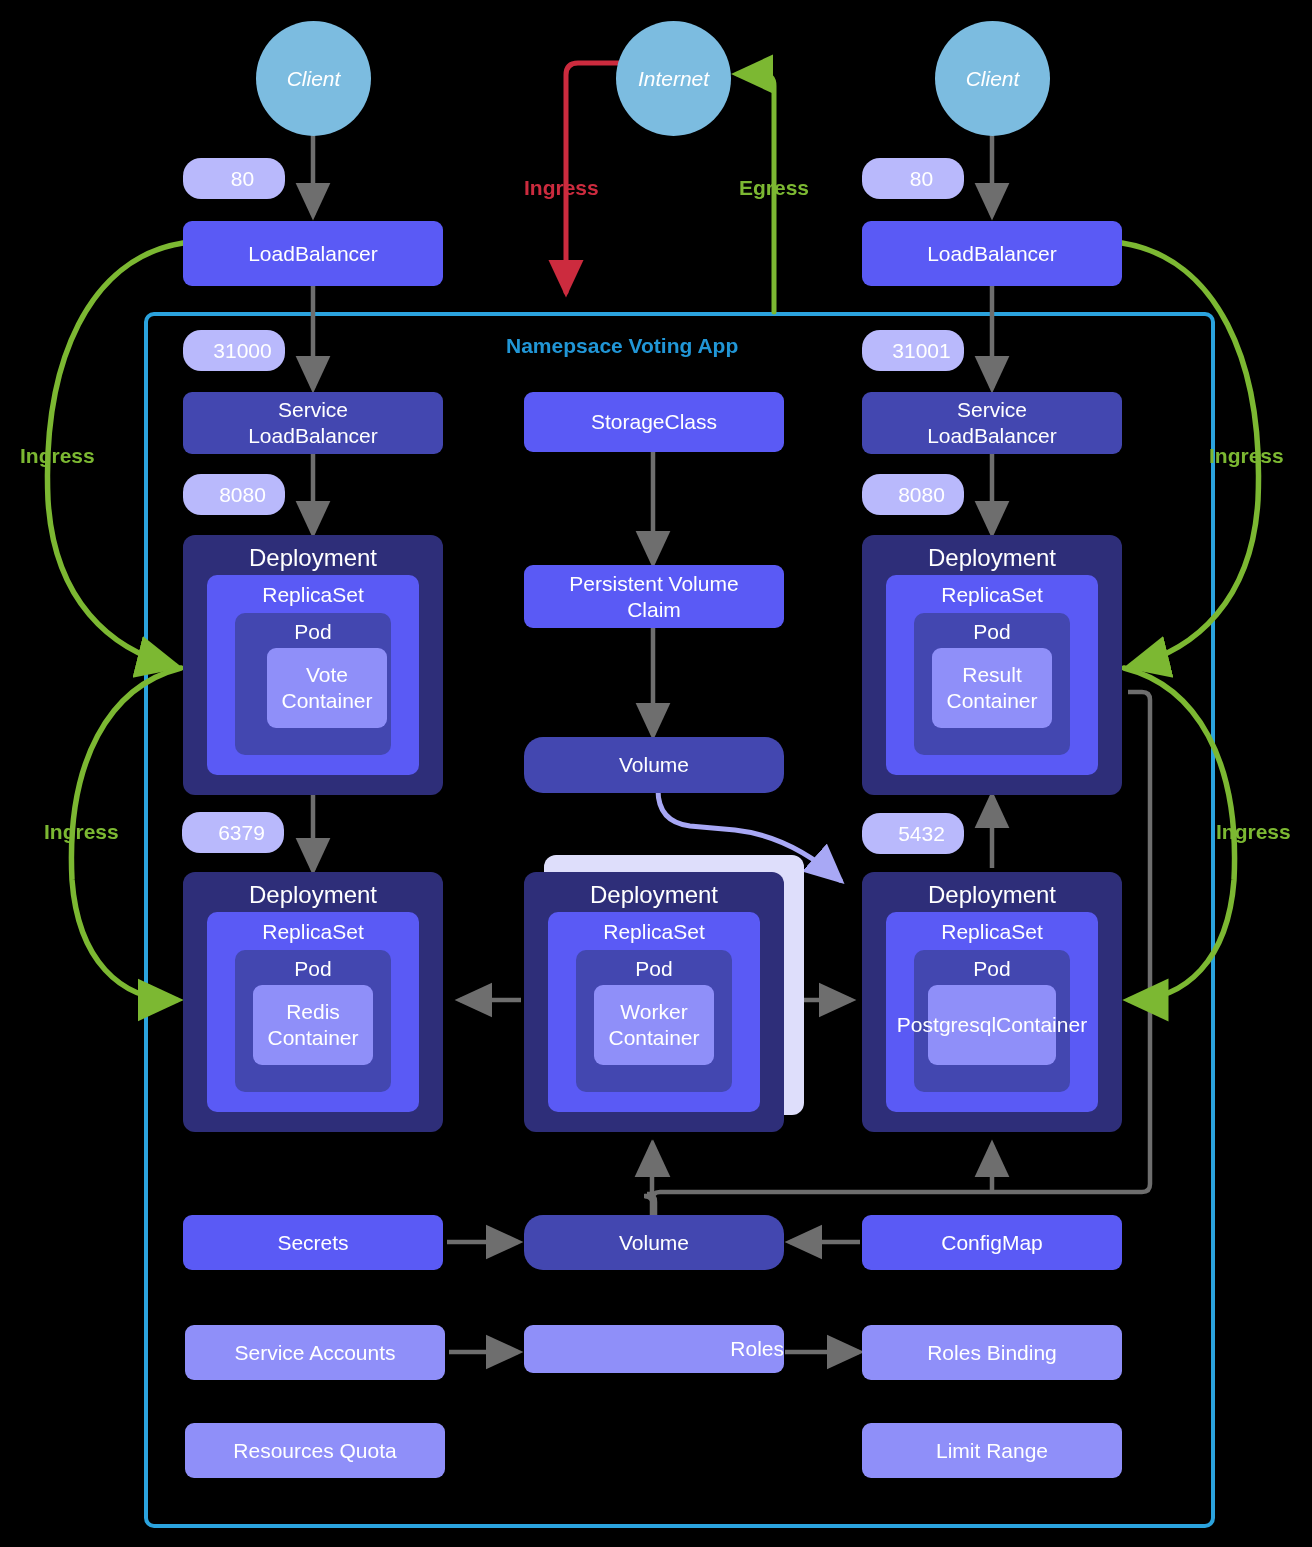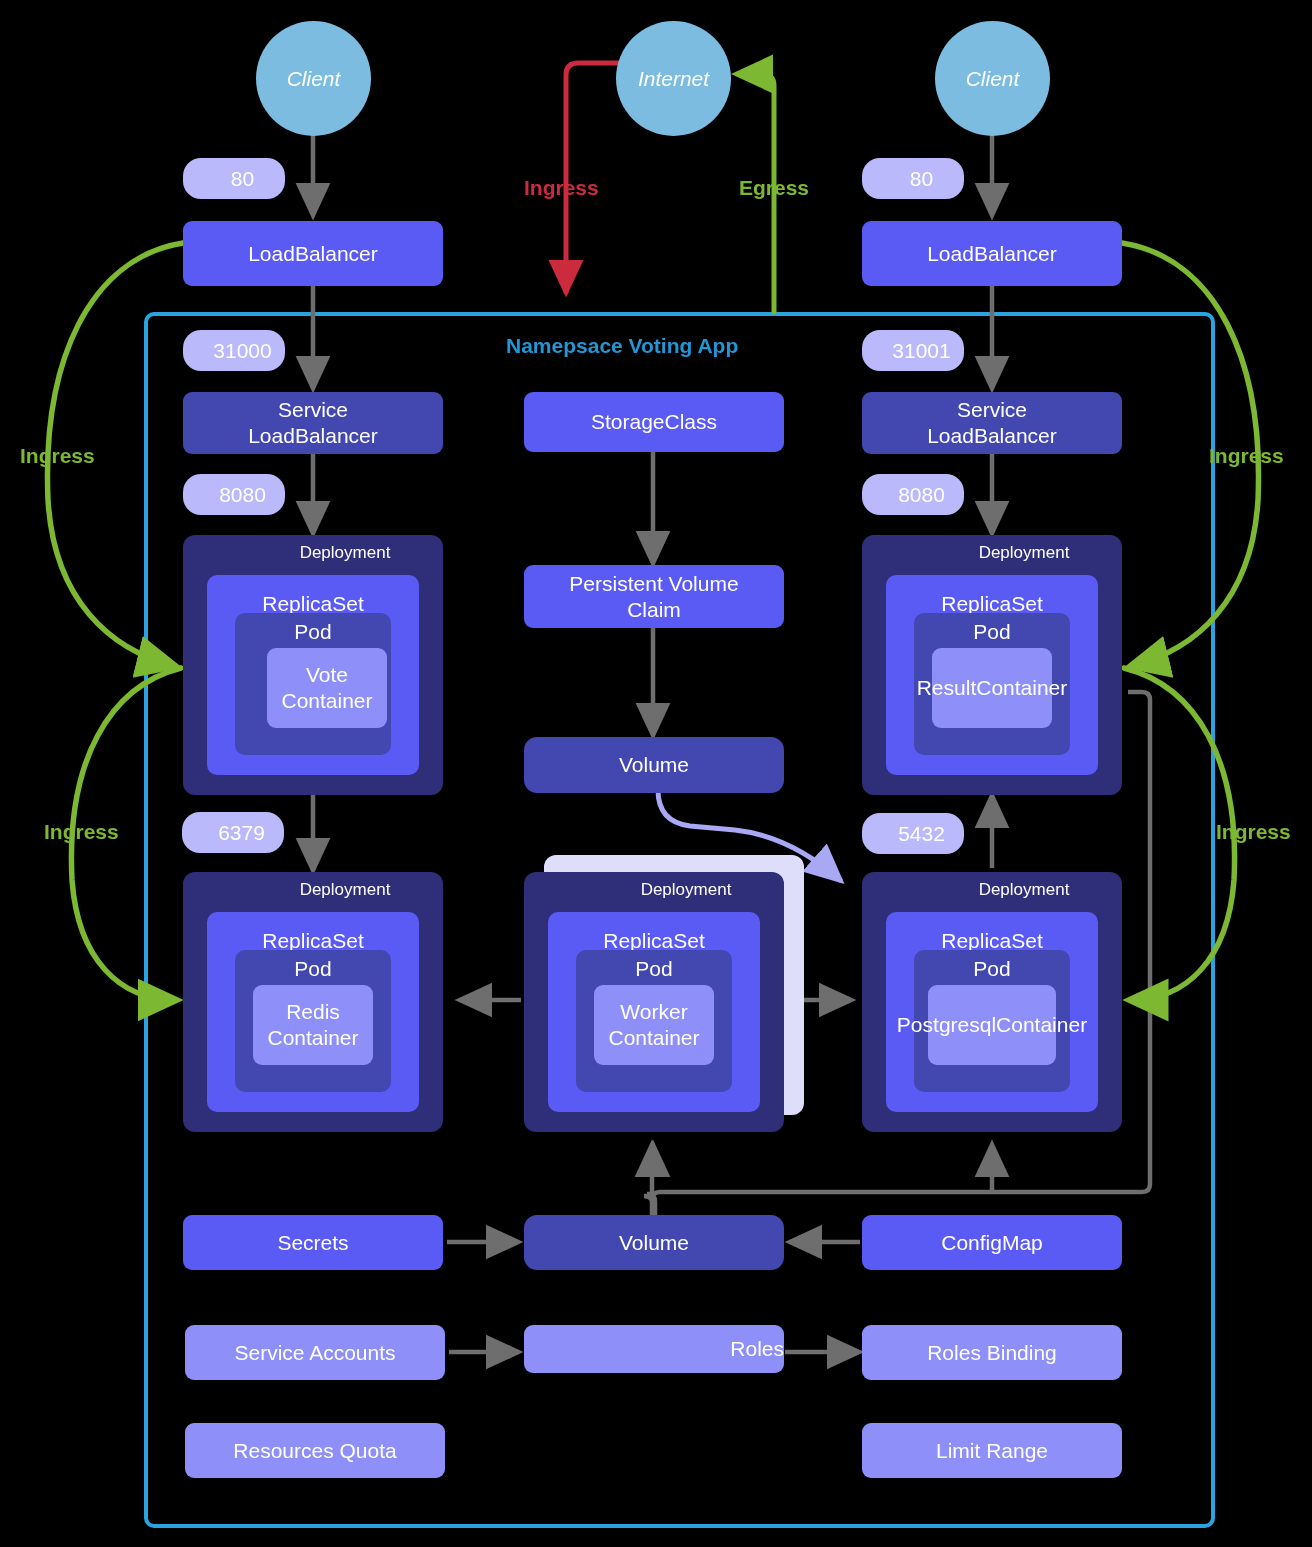--- a/index.html
+++ b/index.html
@@ -7,26 +7,26 @@
        font-family:"Liberation Sans","DejaVu Sans",sans-serif;}
   #stage{position:absolute;left:0;top:0;width:1312px;height:1547px;}
   svg.layer{position:absolute;left:0;top:0;width:1312px;height:1547px;pointer-events:none;}
   .node{position:absolute;box-sizing:border-box;display:flex;align-items:center;
         justify-content:center;text-align:center;color:#fff;line-height:1.22;}
   .circ{border-radius:50%;background:#7CBCE0;font-size:21px;font-style:italic;}
   .lb{background:#5A5AF5;border-radius:9px;font-size:21px;}
   .svc{background:#4347B0;border-radius:9px;font-size:21px;}
   .port{background:#B9B9FC;border-radius:18px;font-size:21px;color:#fff;padding-left:17px;}
   .store{background:#5A5AF5;border-radius:9px;font-size:21px;}
-  .vol{background:#4347B0;border-radius:13px;font-size:21px;}
+  .vol{background:#4347B0;border-radius:19px;font-size:21px;}
   .lightbox{background:#8F8FF9;border-radius:9px;font-size:21px;}
   .deploy{background:#2E2E79;border-radius:12px;font-size:21px;}
-  .deploy .hdr{position:absolute;left:0;top:8px;width:100%;text-align:center;font-size:17px;padding-left:32px;}
+  .deploy .hdr{position:absolute;left:0;top:8px;width:100%;text-align:center;font-size:24px;}
   .rs{position:absolute;background:#5A5AF5;border-radius:10px;}
-  .rs .hdr2{position:absolute;left:0;top:16px;width:100%;text-align:center;font-size:21px;}
+  .rs .hdr2{position:absolute;left:0;top:7px;width:100%;text-align:center;font-size:21px;}
   .pod{position:absolute;background:#4347B0;border-radius:10px;}
   .pod .hdr3{position:absolute;left:0;top:6px;width:100%;text-align:center;font-size:21px;}
   .cont{position:absolute;background:#8F8FF9;border-radius:9px;display:flex;
         align-items:center;justify-content:center;text-align:center;font-size:21px;color:#fff;}
   .shadowcard{position:absolute;background:#DEDEFB;border-radius:12px;}
   .nslabel{position:absolute;color:#2196D6;font-size:21px;font-weight:bold;}
   .ingress-lbl{position:absolute;font-size:21px;color:#7CB832;font-weight:bold;}
   .red-lbl{position:absolute;font-size:21px;color:#CC2B3E;font-weight:bold;}
   .egress-lbl{position:absolute;font-size:21px;color:#7CB832;font-weight:bold;}
   .nsborder{position:absolute;border:4px solid #2BA3DE;border-radius:10px;}
@@ -210,21 +210,21 @@
       </div>
     </div>
   </div>
 
   <div class="node deploy" style="left:862px;top:535px;width:260px;height:260px;">
     <div class="hdr">Deployment</div>
     <div class="rs" style="left:24px;top:40px;width:212px;height:200px;">
       <div class="hdr2">ReplicaSet</div>
       <div class="pod" style="left:28px;top:38px;width:156px;height:142px;">
         <div class="hdr3">Pod</div>
-        <div class="cont" style="left:18px;top:35px;width:120px;height:80px;flex-direction:row;">
+        <div class="cont" style="left:18px;top:35px;width:120px;height:80px;flex-direction:column;">
           <span>Result</span>
           <span>Container</span>
         </div>
       </div>
     </div>
   </div>
 
   <div class="node port" style="left:182px;top:812px;width:102px;height:41px;">
     <span>6379</span>
   </div>

